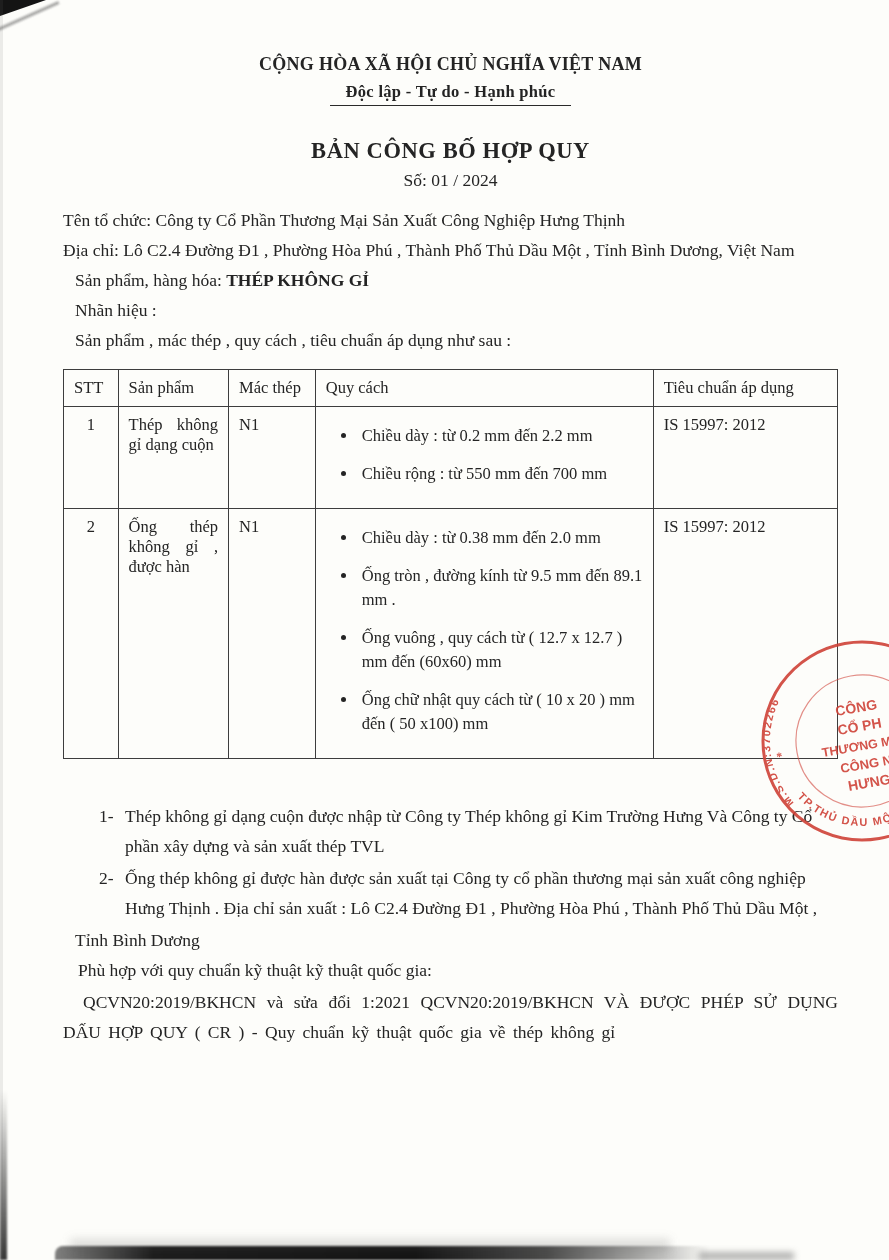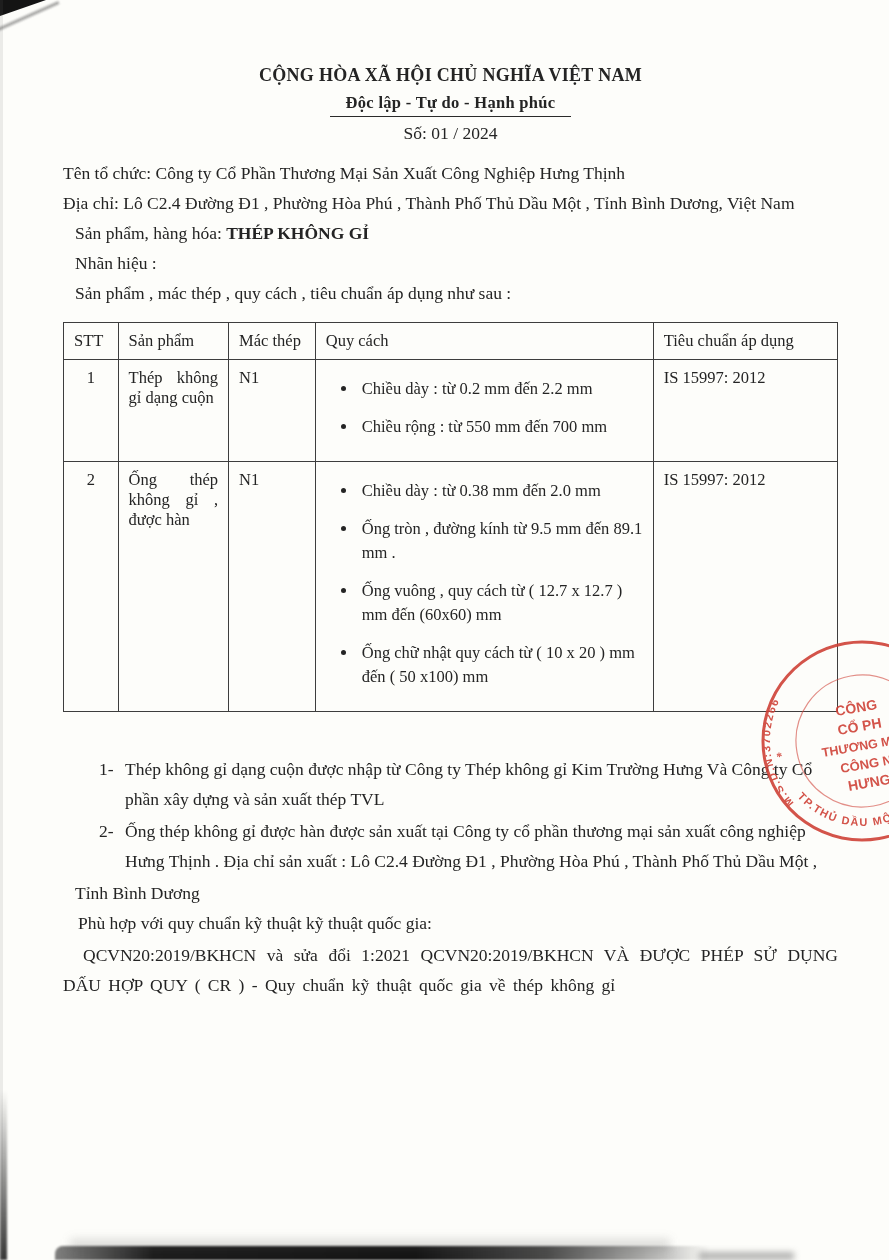--- a/index.html
+++ b/index.html
@@ -9,21 +9,21 @@
     height: 1260px;
     margin: 0 auto;
     background: #fdfdfa;
     overflow: hidden;
     font-family: "Liberation Serif", "DejaVu Serif", serif;
     color: #242424;
   }
   .content {
     position: absolute;
     left: 63px;
-    top: 65px;
+    top: 54px;
     width: 775px;
   }
   .nat-header { text-align: center; }
   .country {
     font-weight: bold;
     font-size: 18px;
     letter-spacing: 0.3px;
   }
   .motto-wrap { margin-top: 7px; text-align: center; }
   .motto {
@@ -167,20 +167,21 @@
 
   <div class="content">
 
     <div class="nat-header">
       <div class="country">CỘNG HÒA XÃ HỘI CHỦ NGHĨA VIỆT NAM</div>
       <div class="motto-wrap">
         <span class="motto">Độc lập - Tự do - Hạnh phúc</span>
       </div>
     </div>
 
+    <div class="doc-title">BẢN CÔNG BỐ HỢP QUY</div>
     <div class="doc-number">Số: 01 / 2024</div>
 
     <div class="body-text para-block">
       <p>Tên tổ chức: Công ty Cổ Phần Thương Mại Sản Xuất Công Nghiệp Hưng Thịnh</p>
       <p>Địa chỉ: Lô C2.4 Đường Đ1 , Phường Hòa Phú , Thành Phố Thủ Dầu Một , Tỉnh Bình Dương, Việt Nam</p>
       <p class="indent-sm"><span>Sản phẩm, hàng hóa: </span><span class="bold">THÉP KHÔNG GỈ</span></p>
       <p class="indent-sm">Nhãn hiệu :</p>
       <p class="indent-sm">Sản phẩm , mác thép , quy cách , tiêu chuẩn áp dụng như sau :</p>
     </div>
 

